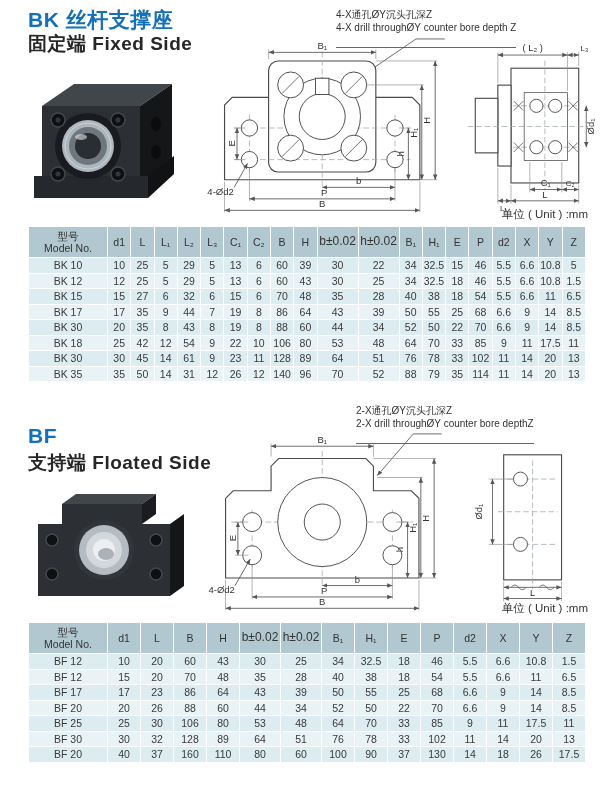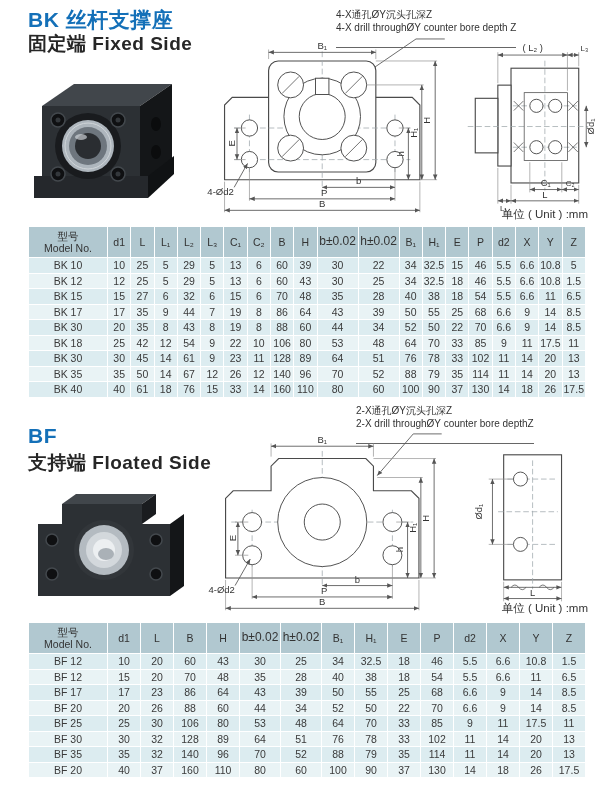--- a/index.html
+++ b/index.html
@@ -362,58 +362,36 @@
           <td>11</td>
           <td>14</td>
           <td>20</td>
           <td>13</td>
         </tr>
         <tr>
           <td>BK 35</td>
           <td>35</td>
           <td>50</td>
           <td>14</td>
-          <td>67</td>
+          <td>31</td>
           <td>12</td>
           <td>26</td>
           <td>12</td>
           <td>140</td>
           <td>96</td>
           <td>70</td>
           <td>52</td>
           <td>88</td>
           <td>79</td>
           <td>35</td>
           <td>114</td>
           <td>11</td>
           <td>14</td>
           <td>20</td>
           <td>13</td>
-        </tr>
-        <tr>
-          <td>BK 40</td>
-          <td>40</td>
-          <td>61</td>
-          <td>18</td>
-          <td>76</td>
-          <td>15</td>
-          <td>33</td>
-          <td>14</td>
-          <td>160</td>
-          <td>110</td>
-          <td>80</td>
-          <td>60</td>
-          <td>100</td>
-          <td>90</td>
-          <td>37</td>
-          <td>130</td>
-          <td>14</td>
-          <td>18</td>
-          <td>26</td>
-          <td>17.5</td>
         </tr>
       </tbody>
     </table>
 
   <div class="sec-title" style="top:424px;">BF</div>
   <div class="sec-sub" style="top:450px;">支持端 Floated Side</div>
 
   <div class="note" style="left:356px;top:404px;">
     <div>2-X通孔ØY沉头孔深Z</div>
     <div>2-X drill throughØY counter bore depthZ</div>
@@ -637,37 +615,20 @@
           <td>76</td>
           <td>78</td>
           <td>33</td>
           <td>102</td>
           <td>11</td>
           <td>14</td>
           <td>20</td>
           <td>13</td>
         </tr>
         <tr>
-          <td>BF 35</td>
-          <td>35</td>
-          <td>32</td>
-          <td>140</td>
-          <td>96</td>
-          <td>70</td>
-          <td>52</td>
-          <td>88</td>
-          <td>79</td>
-          <td>35</td>
-          <td>114</td>
-          <td>11</td>
-          <td>14</td>
-          <td>20</td>
-          <td>13</td>
-        </tr>
-        <tr>
           <td>BF 20</td>
           <td>40</td>
           <td>37</td>
           <td>160</td>
           <td>110</td>
           <td>80</td>
           <td>60</td>
           <td>100</td>
           <td>90</td>
           <td>37</td>

